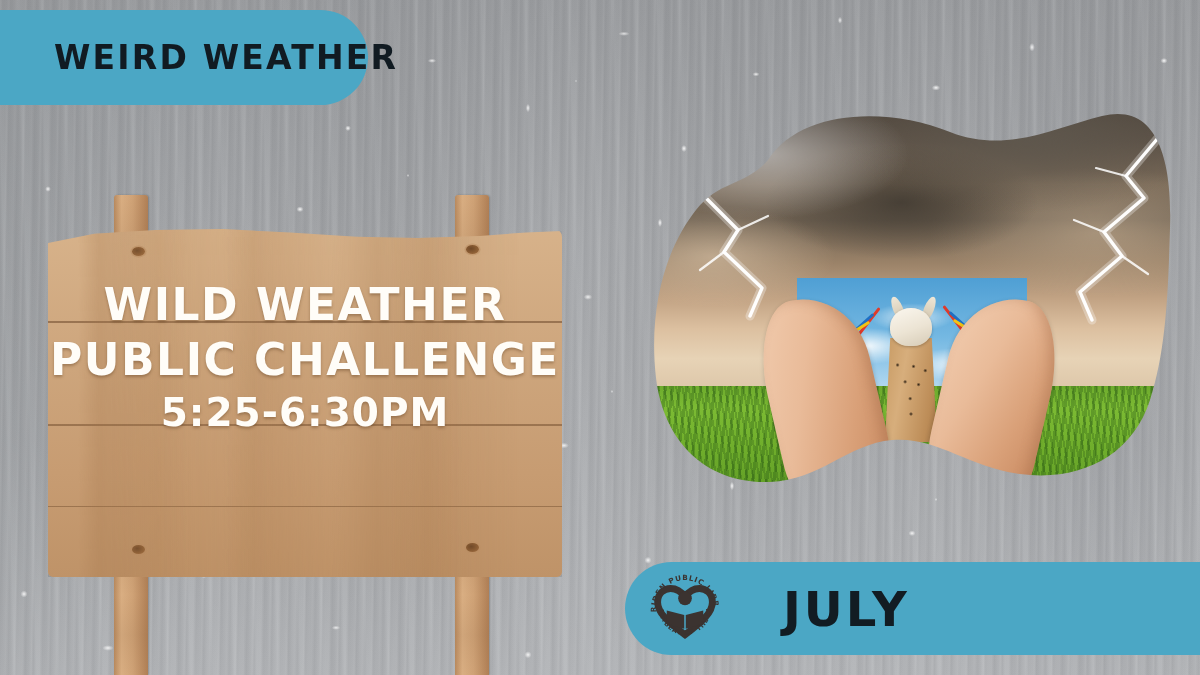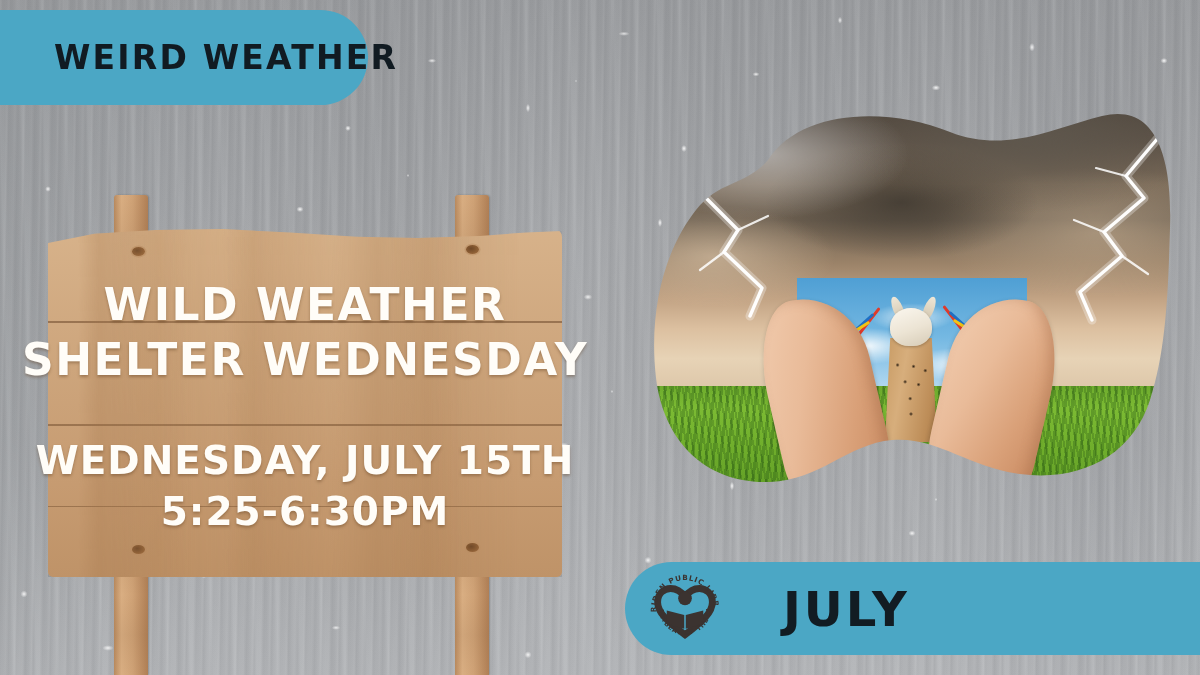--- a/index.html
+++ b/index.html
@@ -353,22 +353,21 @@
 
     <div class="board board-top">
       <div class="knot" style="left:84px;  top:18px;"></div>
       <div class="knot" style="left:418px; top:16px;"></div>
       <div class="knot" style="left:84px;  top:316px;"></div>
       <div class="knot" style="left:418px; top:314px;"></div>
     </div>
 
     <div class="sign-text">
       <div class="line title-1">WILD WEATHER</div>
-      <div class="line title-2">SHELTER WEDNESDAY</div>
-      <div class="line date-1">WEDNESDAY, JULY 15TH</div>
+      <div class="line title-2">PUBLIC CHALLENGE</div>
       <div class="line date-2">5:25-6:30PM</div>
     </div>
   </div>
 
   <div class="blob">
     <div class="sky"></div>
     <div class="sky-blue"></div>
     <div class="treeline"></div>
     <div class="grass"></div>
 

